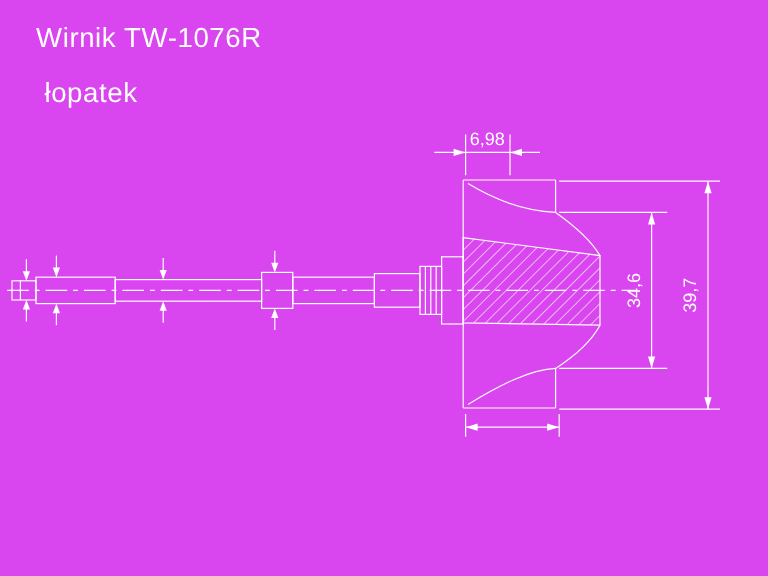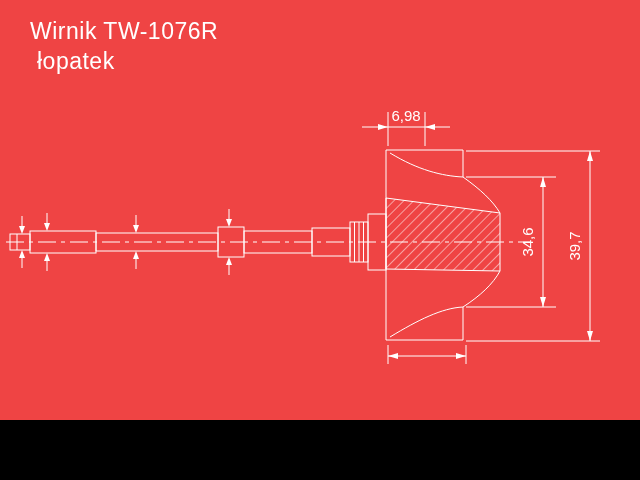--- a/index.html
+++ b/index.html
@@ -1,24 +1,24 @@
 <!DOCTYPE html>
 <html><head>
 <meta charset="utf-8">
 <style>
   html,body{margin:0;padding:0;background:#000;}
   .screen{
-    position:relative;width:640px;height:420px;background:#ef4444;
+    position:relative;width:640px;height:480px;background:#d946ef;
     overflow:hidden;font-family:"Liberation Sans",sans-serif;
   }
   .title-block{
     position:absolute;left:30px;top:16px;color:#ffffff;
     font-size:23px;line-height:1.32;letter-spacing:0.5px;
   }
-  .title-line2{margin-left:7px;}
+  .title-line2{margin-left:7px;margin-top:16px;}
   svg{position:absolute;left:0;top:0;}
   svg .lines{stroke:#ffffff;fill:none;stroke-width:1;}
   svg polygon{fill:#ffffff;stroke:none;}
   svg text{
     fill:#ffffff;stroke:none;
     font-family:"Liberation Sans",sans-serif;font-size:15px;
   }
 </style>
 </head>
 <body>

